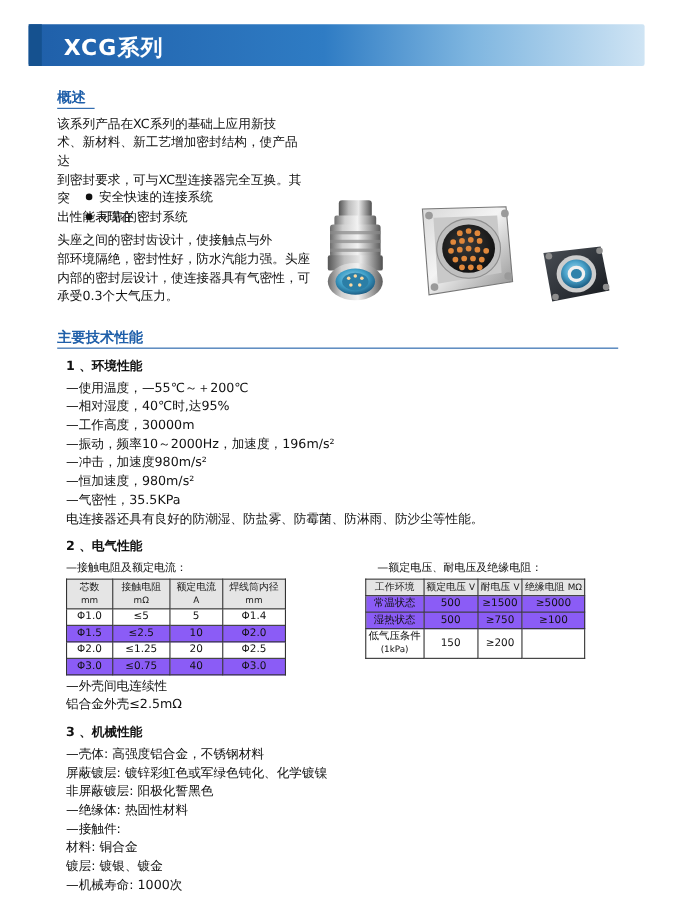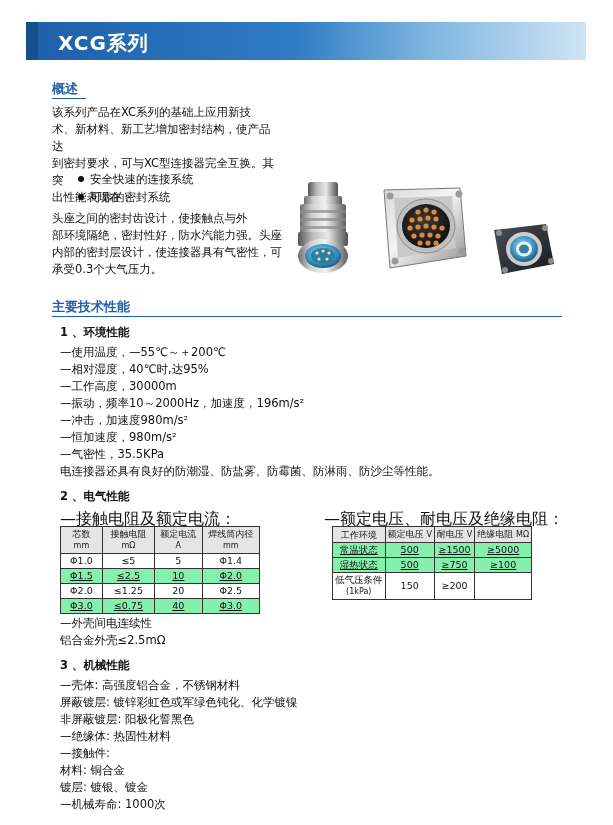--- a/index.html
+++ b/index.html
@@ -69,23 +69,23 @@
     padding:1px 2px;
     line-height:12px;
     white-space:nowrap;
   }
   .tbl th{
     background:#e5e5e5;
     font-weight:normal;
     font-size:9px;
     color:#1a1a1a;
   }
-  .row-alt td{background:#86efac;text-decoration:underline;}
+  .row-alt td{background:#8b5cf6;}
   .tbl-caption{
-    position:absolute;font-size:16px;color:#111;
+    position:absolute;font-size:10px;color:#111;
   }
   .unit-small{font-size:8px;}
 </style>
 </head>
 <body>
 
 <div class="banner"></div>
 <div class="banner-accent"></div>
 <div class="banner-title">XCG系列</div>
 
@@ -229,21 +229,21 @@
 <div class="body-text" style="left:60px;top:361px;">—相对湿度，40℃时,达95%</div>
 <div class="body-text" style="left:60px;top:378px;">—工作高度，30000m</div>
 <div class="body-text" style="left:60px;top:395px;">—振动，频率10～2000Hz，加速度，196m/s²</div>
 <div class="body-text" style="left:60px;top:412px;">—冲击，加速度980m/s²</div>
 <div class="body-text" style="left:60px;top:429px;">—恒加速度，980m/s²</div>
 <div class="body-text" style="left:60px;top:446px;">—气密性，35.5KPa</div>
 <div class="body-text" style="left:60px;top:463px;">  电连接器还具有良好的防潮湿、防盐雾、防霉菌、防淋雨、防沙尘等性能。</div>
 
 <div class="body-text" style="left:60px;top:488px;font-weight:bold;">2 、电气性能</div>
 <div class="tbl-caption" style="left:60px;top:509px;">—接触电阻及额定电流：</div>
-<div class="tbl-caption" style="left:324px;top:509px;">—额定电压、耐电压及绝缘电阻：</div>
+<div class="tbl-caption" style="left:343px;top:509px;">—额定电压、耐电压及绝缘电阻：</div>
 
 <table class="tbl" style="left:60px;top:526px;width:200px;">
   <tbody>
       <tr>
     <th style="width:48px;">
       <div>芯数</div>
       <div class="unit-small">mm</div>
     </th>
     <th style="width:56px;">
       <div>接触电阻</div>

